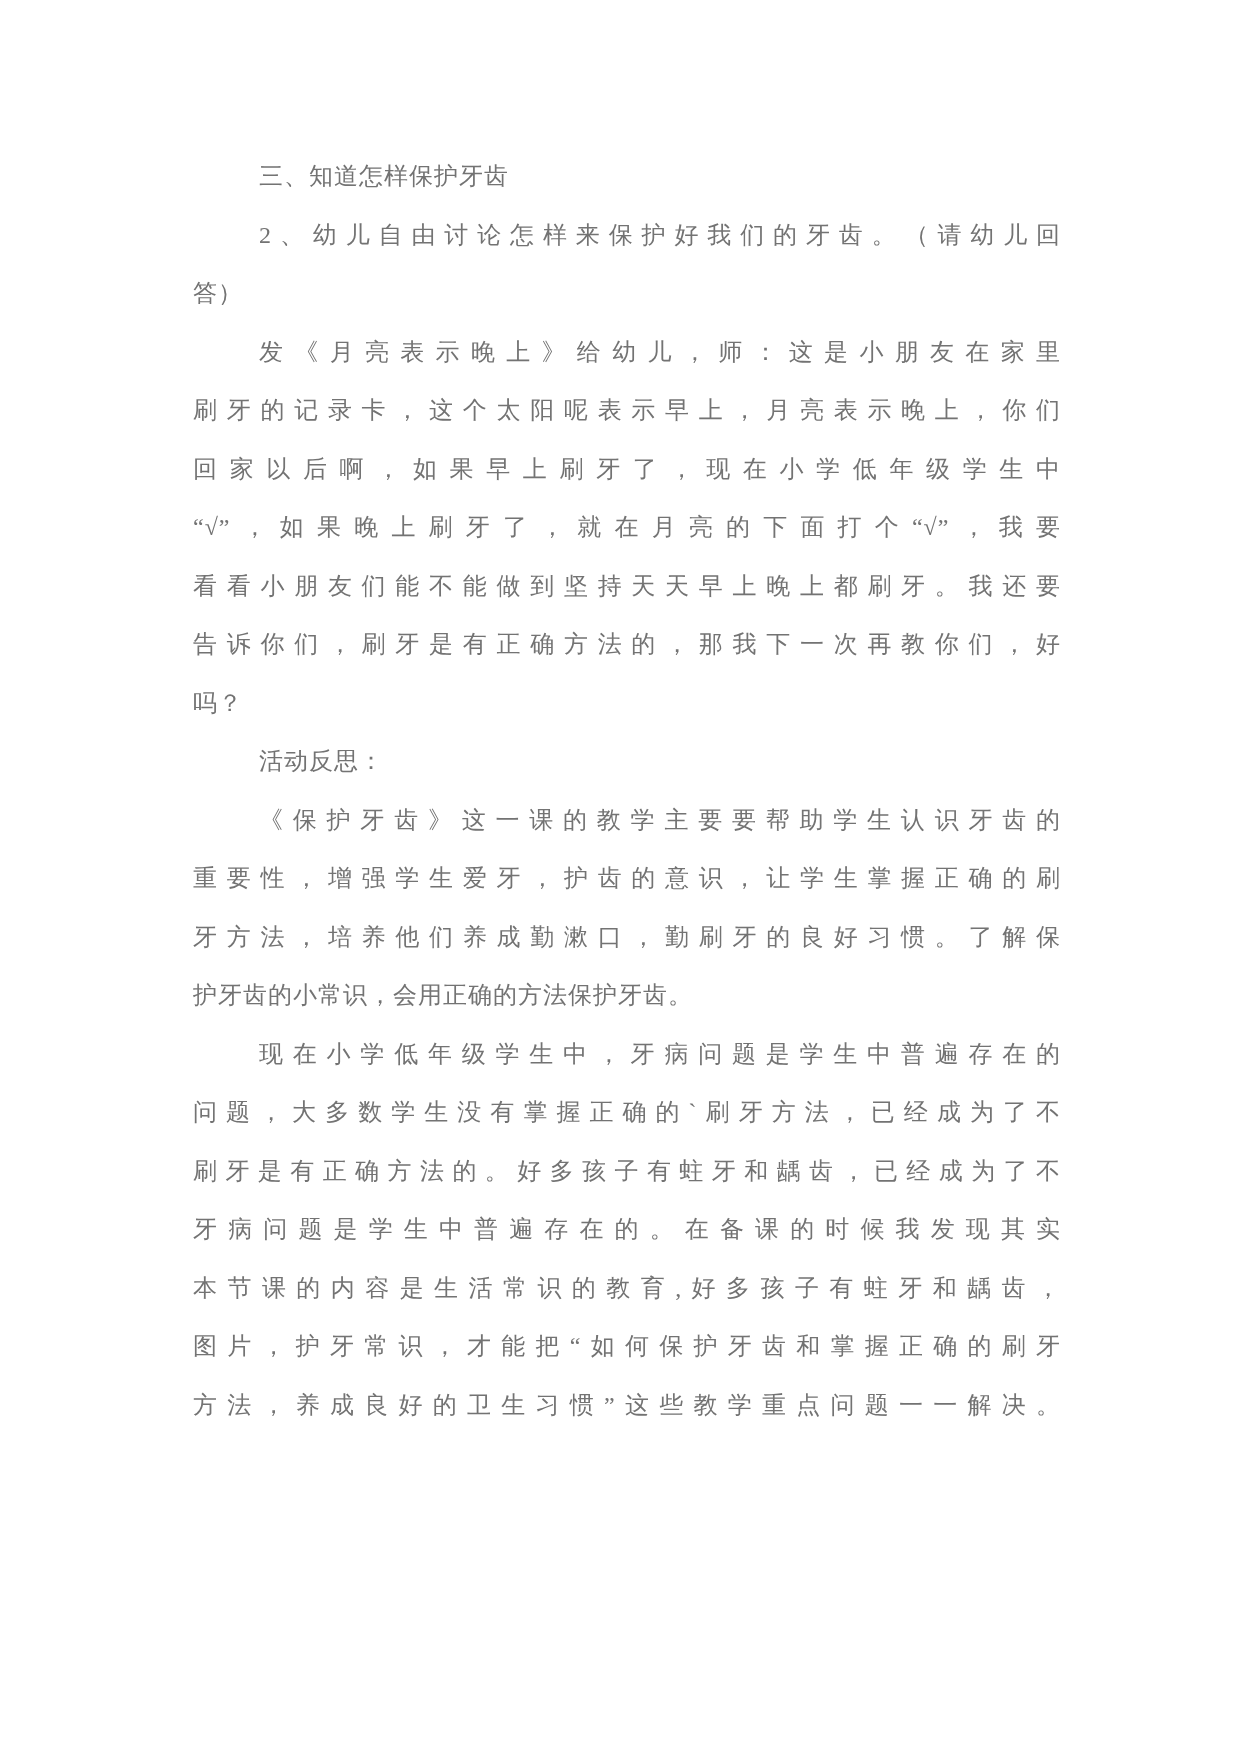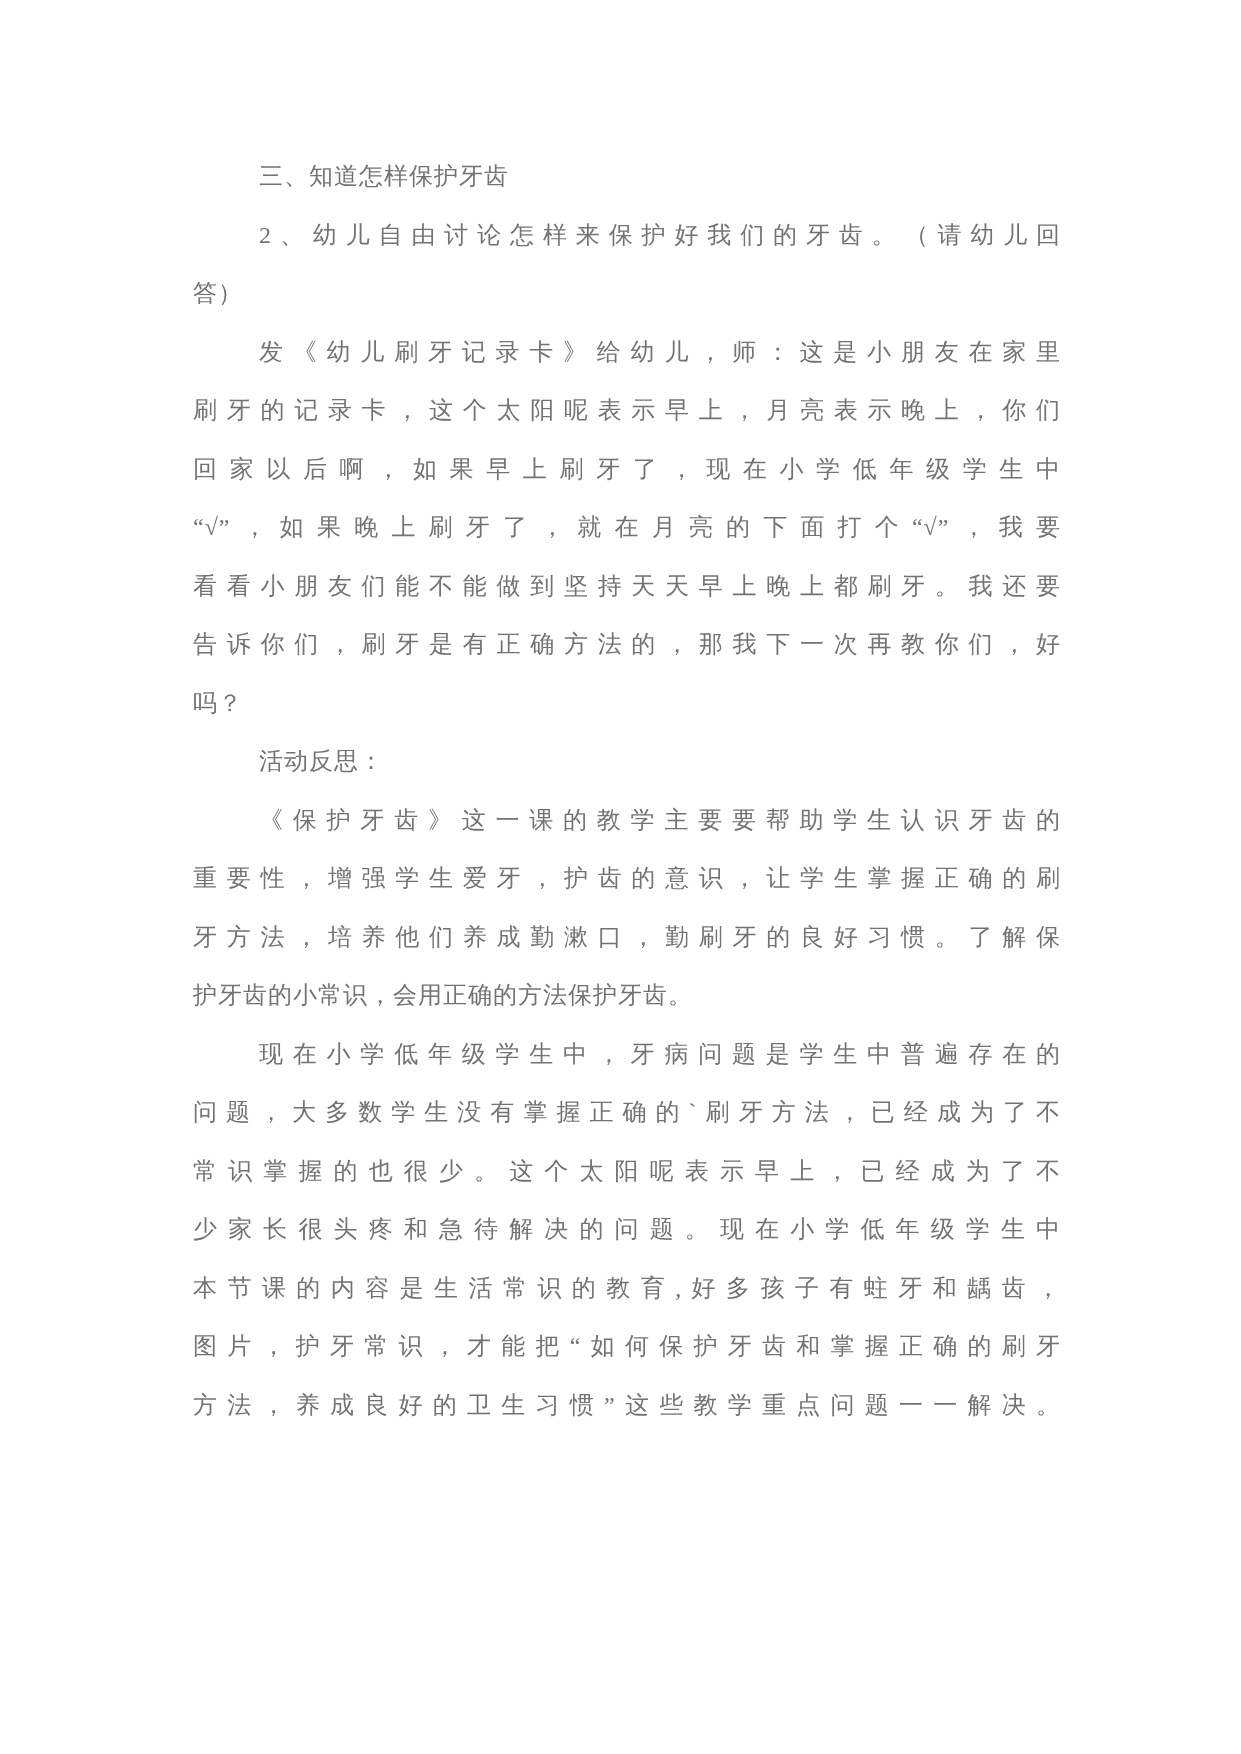--- a/index.html
+++ b/index.html
@@ -40,32 +40,32 @@
     text-justify: inter-character;
   }
 </style>
 </head>
 <body>
 
 <div class="page">
   <div class="line indent">三、知道怎样保护牙齿</div>
   <div class="line indent fill">2、幼儿自由讨论怎样来保护好我们的牙齿。（请幼儿回</div>
   <div class="line">答）</div>
-  <div class="line indent fill">发《幼儿刷牙记录卡》给幼儿，师：这是小朋友在家里</div>
+  <div class="line indent fill">发《月亮表示晚上》给幼儿，师：这是小朋友在家里</div>
   <div class="line fill">刷牙的记录卡，这个太阳呢表示早上，月亮表示晚上，你们</div>
   <div class="line fill">回家以后啊，如果早上刷牙了，现在小学低年级学生中</div>
   <div class="line fill">“√”，如果晚上刷牙了，就在月亮的下面打个“√”，我要</div>
   <div class="line fill">看看小朋友们能不能做到坚持天天早上晚上都刷牙。我还要</div>
   <div class="line fill">告诉你们，刷牙是有正确方法的，那我下一次再教你们，好</div>
   <div class="line">吗？</div>
   <div class="line indent">活动反思：</div>
   <div class="line indent fill">《保护牙齿》这一课的教学主要要帮助学生认识牙齿的</div>
   <div class="line fill">重要性，增强学生爱牙，护齿的意识，让学生掌握正确的刷</div>
   <div class="line fill">牙方法，培养他们养成勤漱口，勤刷牙的良好习惯。了解保</div>
   <div class="line">护牙齿的小常识，会用正确的方法保护牙齿。</div>
   <div class="line indent fill">现在小学低年级学生中，牙病问题是学生中普遍存在的</div>
   <div class="line fill">问题，大多数学生没有掌握正确的`刷牙方法，已经成为了不</div>
-  <div class="line fill">常识掌握的也很少。这个太阳呢表示早上，已经成为了不</div>
-  <div class="line fill">少家长很头疼和急待解决的问题。现在小学低年级学生中</div>
+  <div class="line fill">刷牙是有正确方法的。好多孩子有蛀牙和龋齿，已经成为了不</div>
+  <div class="line fill">牙病问题是学生中普遍存在的。在备课的时候我发现其实</div>
   <div class="line fill">本节课的内容是生活常识的教育,好多孩子有蛀牙和龋齿，</div>
   <div class="line fill">图片，护牙常识，才能把“如何保护牙齿和掌握正确的刷牙</div>
   <div class="line fill">方法，养成良好的卫生习惯”这些教学重点问题一一解决。</div>
 </div>
 
 </body></html>

